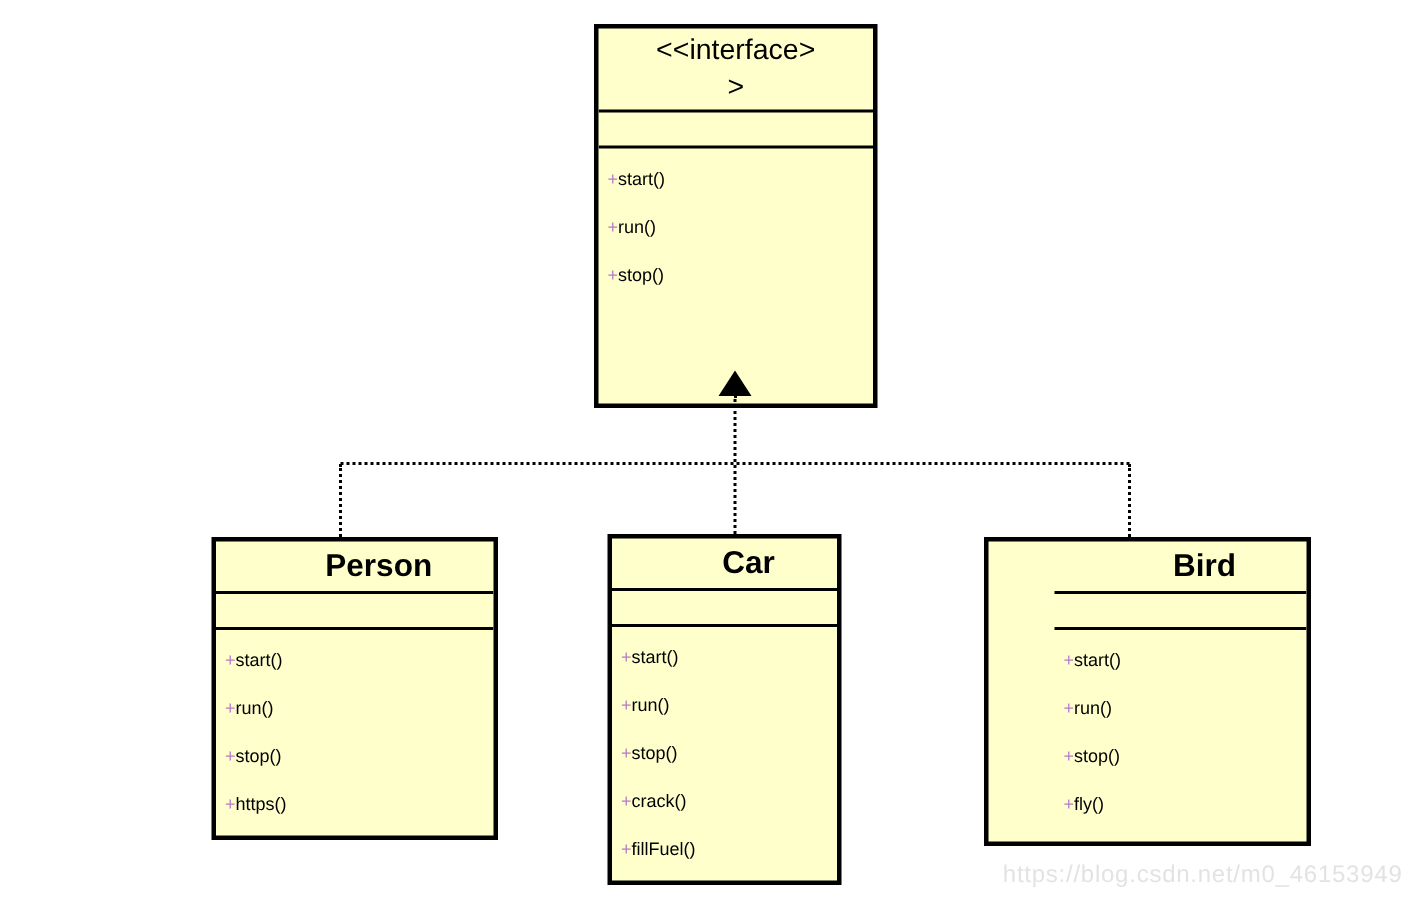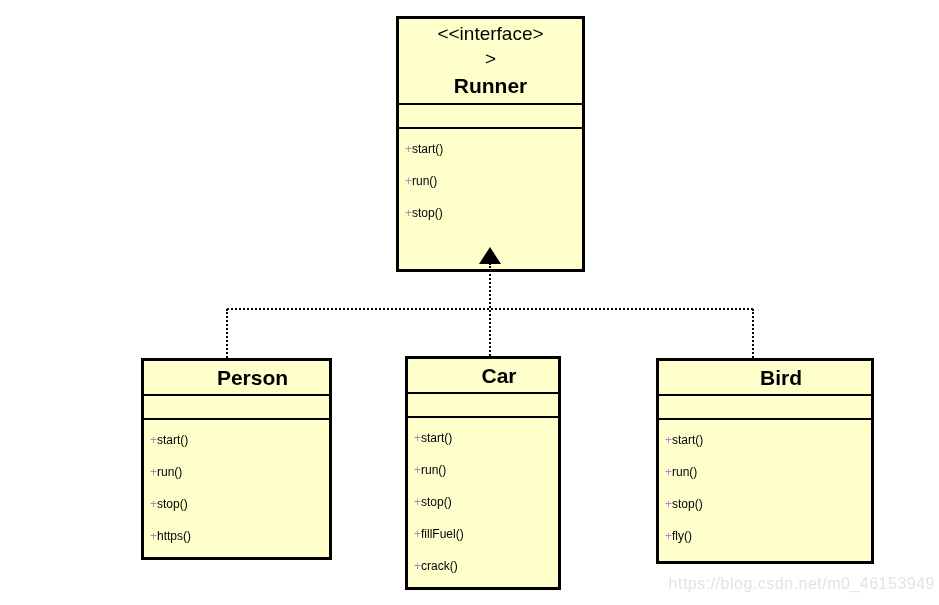--- a/index.html
+++ b/index.html
@@ -89,21 +89,20 @@
 </style>
 </head>
 <body>
 
 <div class="stage">
 
   <div class="uml-class" style="left:396px; top:16px; width:189px; height:256px;">
     <div class="uml-title">
       <div class="stereo-line">&lt;&lt;interface&gt;</div>
       <div class="stereo-line">&gt;</div>
-      <div class="class-name">Runner</div>
     </div>
     <div class="uml-attrs"></div>
     <div class="uml-methods">
       <div class="uml-method"><span class="vis">+</span><span>start()</span></div>
       <div class="uml-method"><span class="vis">+</span><span>run()</span></div>
       <div class="uml-method"><span class="vis">+</span><span>stop()</span></div>
     </div>
   </div>
 
   <div class="arrowhead" style="left:479px; top:247px;"></div>
@@ -127,26 +126,26 @@
 
   <div class="uml-class" style="left:405px; top:356px; width:156px; height:234px;">
     <div class="uml-title">
       <div class="class-name single">Car</div>
     </div>
     <div class="uml-attrs"></div>
     <div class="uml-methods">
       <div class="uml-method"><span class="vis">+</span><span>start()</span></div>
       <div class="uml-method"><span class="vis">+</span><span>run()</span></div>
       <div class="uml-method"><span class="vis">+</span><span>stop()</span></div>
+      <div class="uml-method"><span class="vis">+</span><span>crack()</span></div>
       <div class="uml-method"><span class="vis">+</span><span>fillFuel()</span></div>
-      <div class="uml-method"><span class="vis">+</span><span>crack()</span></div>
     </div>
   </div>
 
-  <div class="uml-class" style="left:656px; top:358px; width:218px; height:206px;">
+  <div class="uml-class" style="left:656px; top:358px; width:218px; height:206px;padding-left:44px;">
     <div class="uml-title">
       <div class="class-name single">Bird</div>
     </div>
     <div class="uml-attrs"></div>
     <div class="uml-methods">
       <div class="uml-method"><span class="vis">+</span><span>start()</span></div>
       <div class="uml-method"><span class="vis">+</span><span>run()</span></div>
       <div class="uml-method"><span class="vis">+</span><span>stop()</span></div>
       <div class="uml-method"><span class="vis">+</span><span>fly()</span></div>
     </div>

